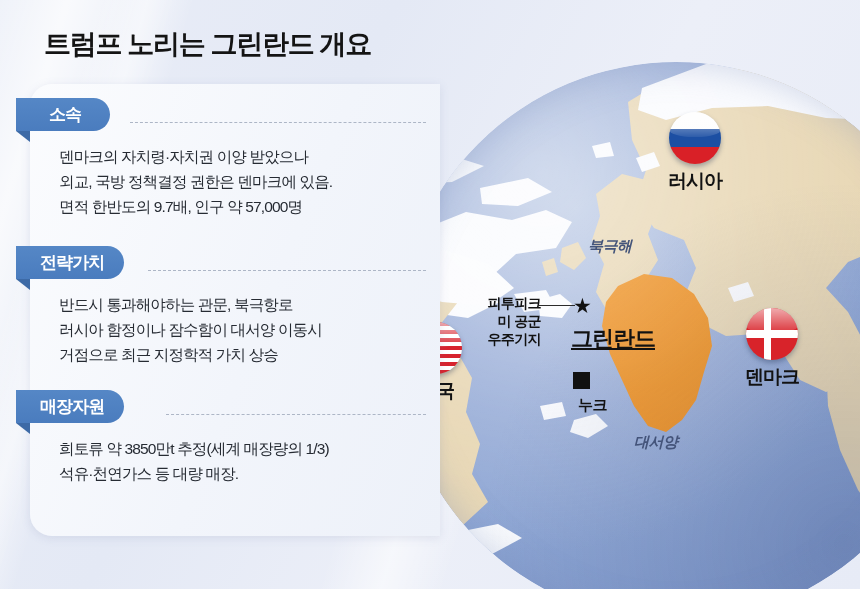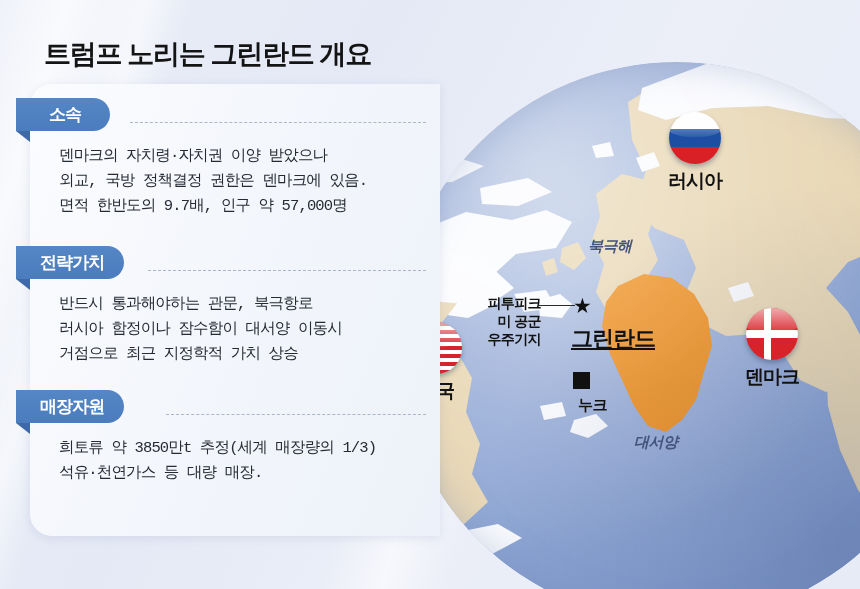--- a/index.html
+++ b/index.html
@@ -183,36 +183,35 @@
     background-image:
       radial-gradient(circle, #fff 22%, transparent 24%),
       radial-gradient(circle, #fff 22%, transparent 24%);
     background-size: 7px 7px, 7px 7px;
     background-position: 0 0, 3.5px 3.5px;
   }
 
   
   #page-title {
     position: absolute;
-    left: 44px; top: 36px;
+    left: 44px; top: 26px;
     font-size: 27px;
     font-weight: bold;
     color: #141414;
     letter-spacing: -1.3px;
   }
 
   
   #info-card {
     position: absolute;
     left: 30px; top: 84px;
     width: 410px; height: 452px;
     background: linear-gradient(112deg, #fbfcfe 0%, #f2f5fb 55%, #edf1f9 100%);
     border-radius: 22px 0 0 22px;
     box-shadow: 0 2px 10px rgba(110,125,165,.16);
-    font-family: Liberation Mono, monospace;
   }
 
   .section { position: absolute; left: 0; width: 100%; }
   #section-0 { top: 14px; }
   #section-1 { top: 162px; }
   #section-2 { top: 306px; }
 
   .badge-row { position: relative; height: 38px; }
 
   .badge {

